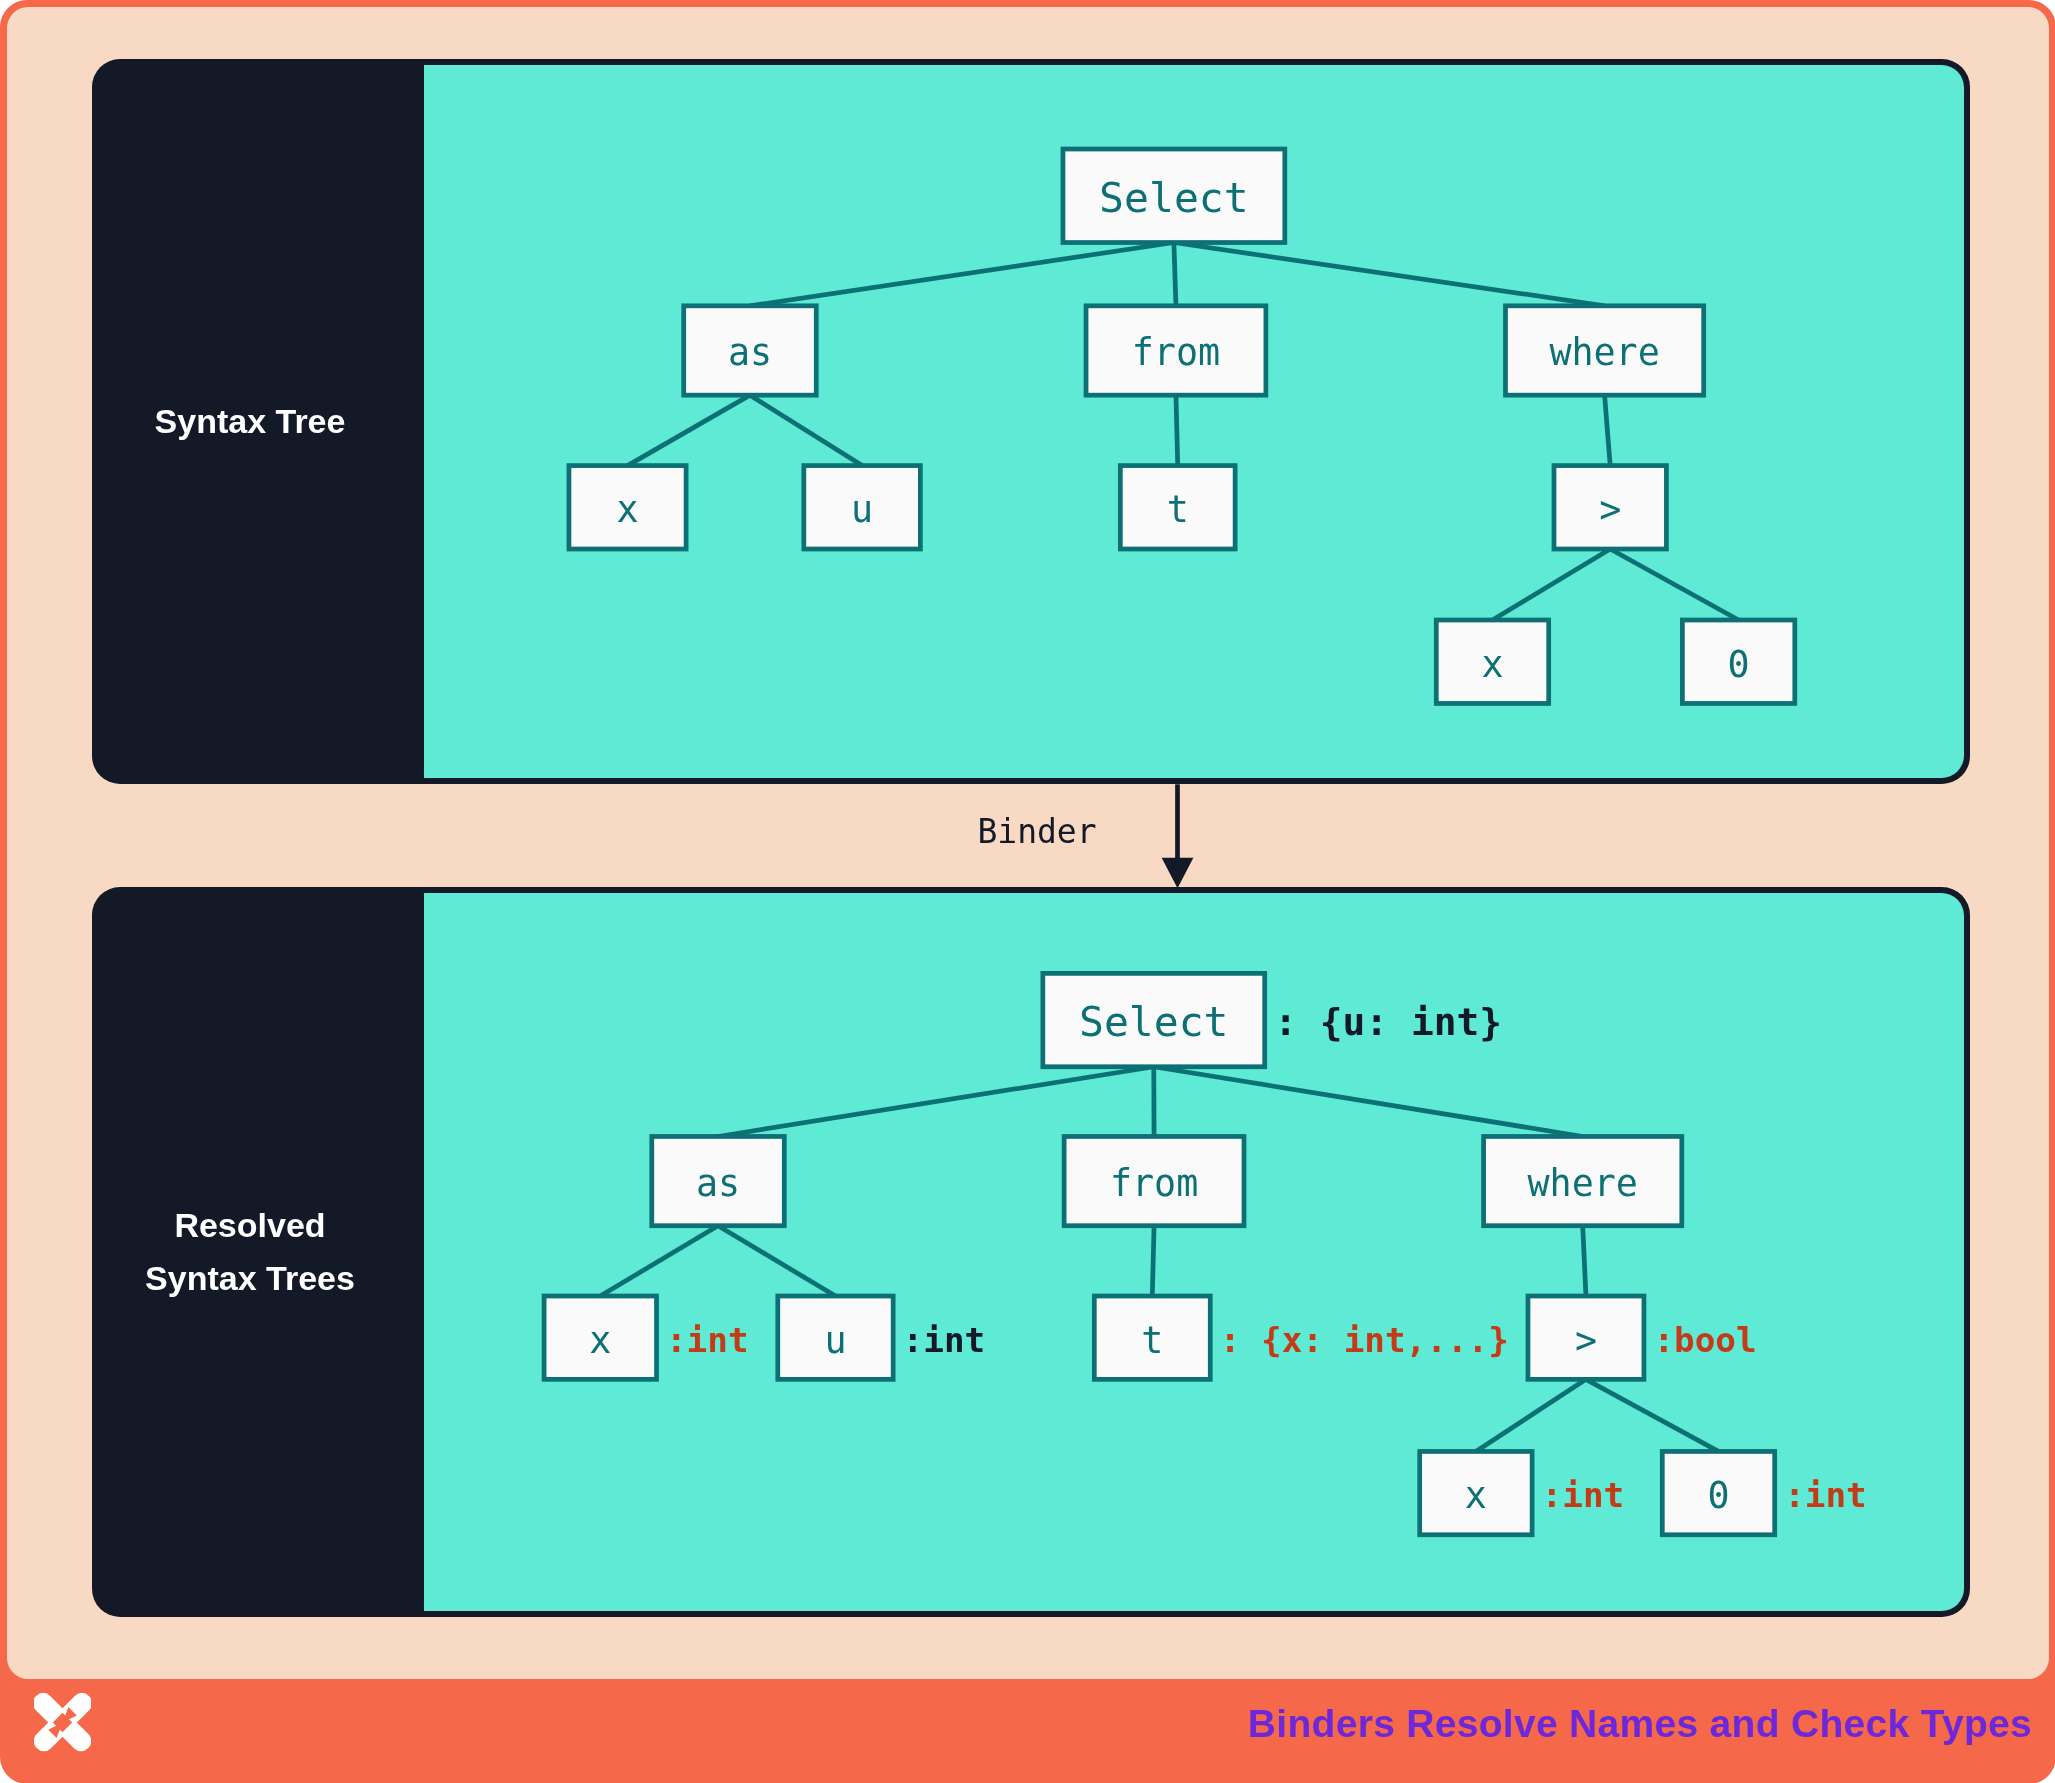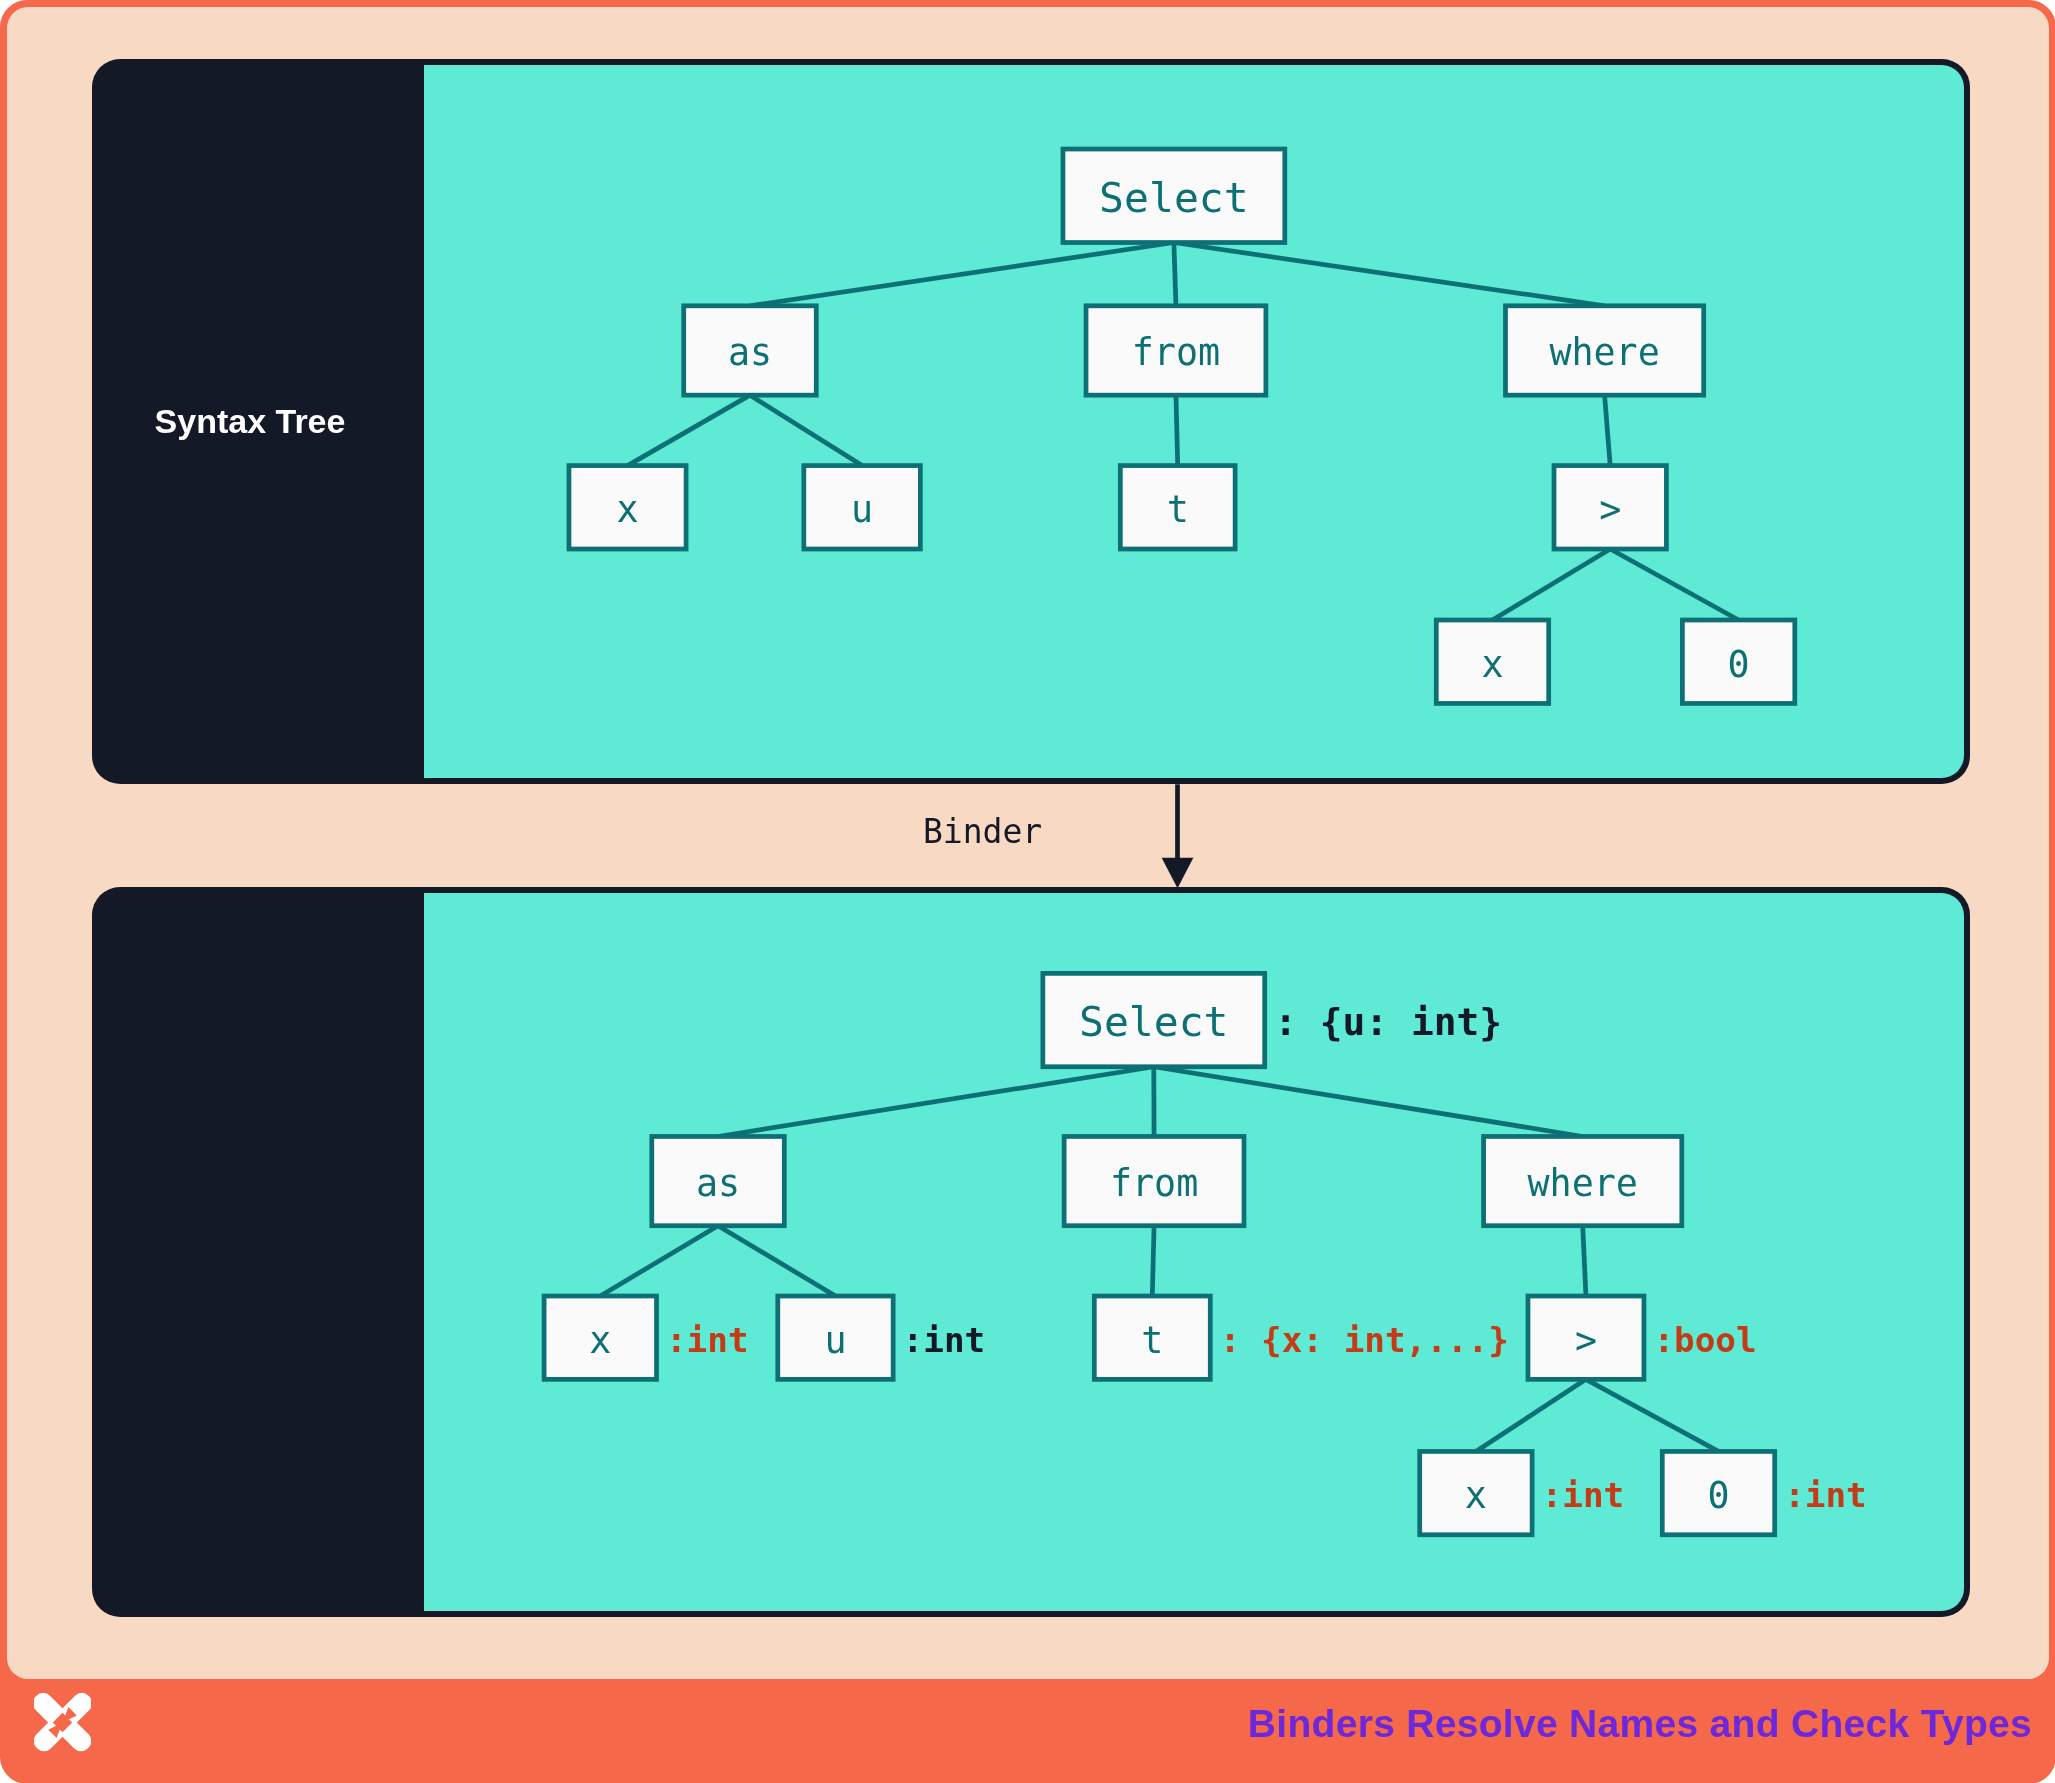--- a/index.html
+++ b/index.html
@@ -48,21 +48,21 @@
   }
   svg.tree { position: absolute; inset: 0; width: 100%; height: 100%; display: block; }
   .tree text {
     font-family: "DejaVu Sans Mono", monospace;
     font-feature-settings: "zero" 1;
   }
   .binder-label {
     position: absolute;
     left: 923px; top: 813px;
     width: 228px; height: 38px;
-    text-align: left;
+    text-align: center;
     font-family: "DejaVu Sans Mono", monospace;
     font-size: 33px;
     line-height: 38px;
     color: #141928;
   }
   .binder-arrow { position: absolute; left: 1154px; top: 782px; }
   .footer-logo { position: absolute; left: 34px; top: 1691px; }
   .footer-title {
     position: absolute;
     right: 24px; top: 1702px;
@@ -117,20 +117,24 @@
   </div>
 </section>
 
 <div class="binder-label">Binder</div>
 <svg class="binder-arrow" width="47" height="108" viewBox="0 0 80 182">
   <line x1="40" y1="3" x2="40" y2="136" stroke="#141928" stroke-width="8"></line>
   <polygon points="13,128 67,128 40,180" fill="#141928"></polygon>
 </svg>
 
 <section class="panel panel-bottom">
+  <div class="panel-label">
+      <span>Resolved</span>
+      <span>Syntax Trees</span>
+    </div>
   <div class="panel-body">
     <svg class="tree" viewBox="0 0 2603 1215" preserveAspectRatio="none">
         <line x1="1233.5" y1="294" x2="497" y2="412" stroke="#0C7075" stroke-width="8"></line>
         <line x1="1233.5" y1="294" x2="1234" y2="412" stroke="#0C7075" stroke-width="8"></line>
         <line x1="1233.5" y1="294" x2="1958.5" y2="412" stroke="#0C7075" stroke-width="8"></line>
         <line x1="497" y1="563" x2="298" y2="682" stroke="#0C7075" stroke-width="8"></line>
         <line x1="497" y1="563" x2="695.5" y2="682" stroke="#0C7075" stroke-width="8"></line>
         <line x1="1234" y1="563" x2="1231" y2="682" stroke="#0C7075" stroke-width="8"></line>
         <line x1="1958.5" y1="563" x2="1964" y2="682" stroke="#0C7075" stroke-width="8"></line>
         <line x1="1964" y1="823" x2="1778" y2="945" stroke="#0C7075" stroke-width="8"></line>

